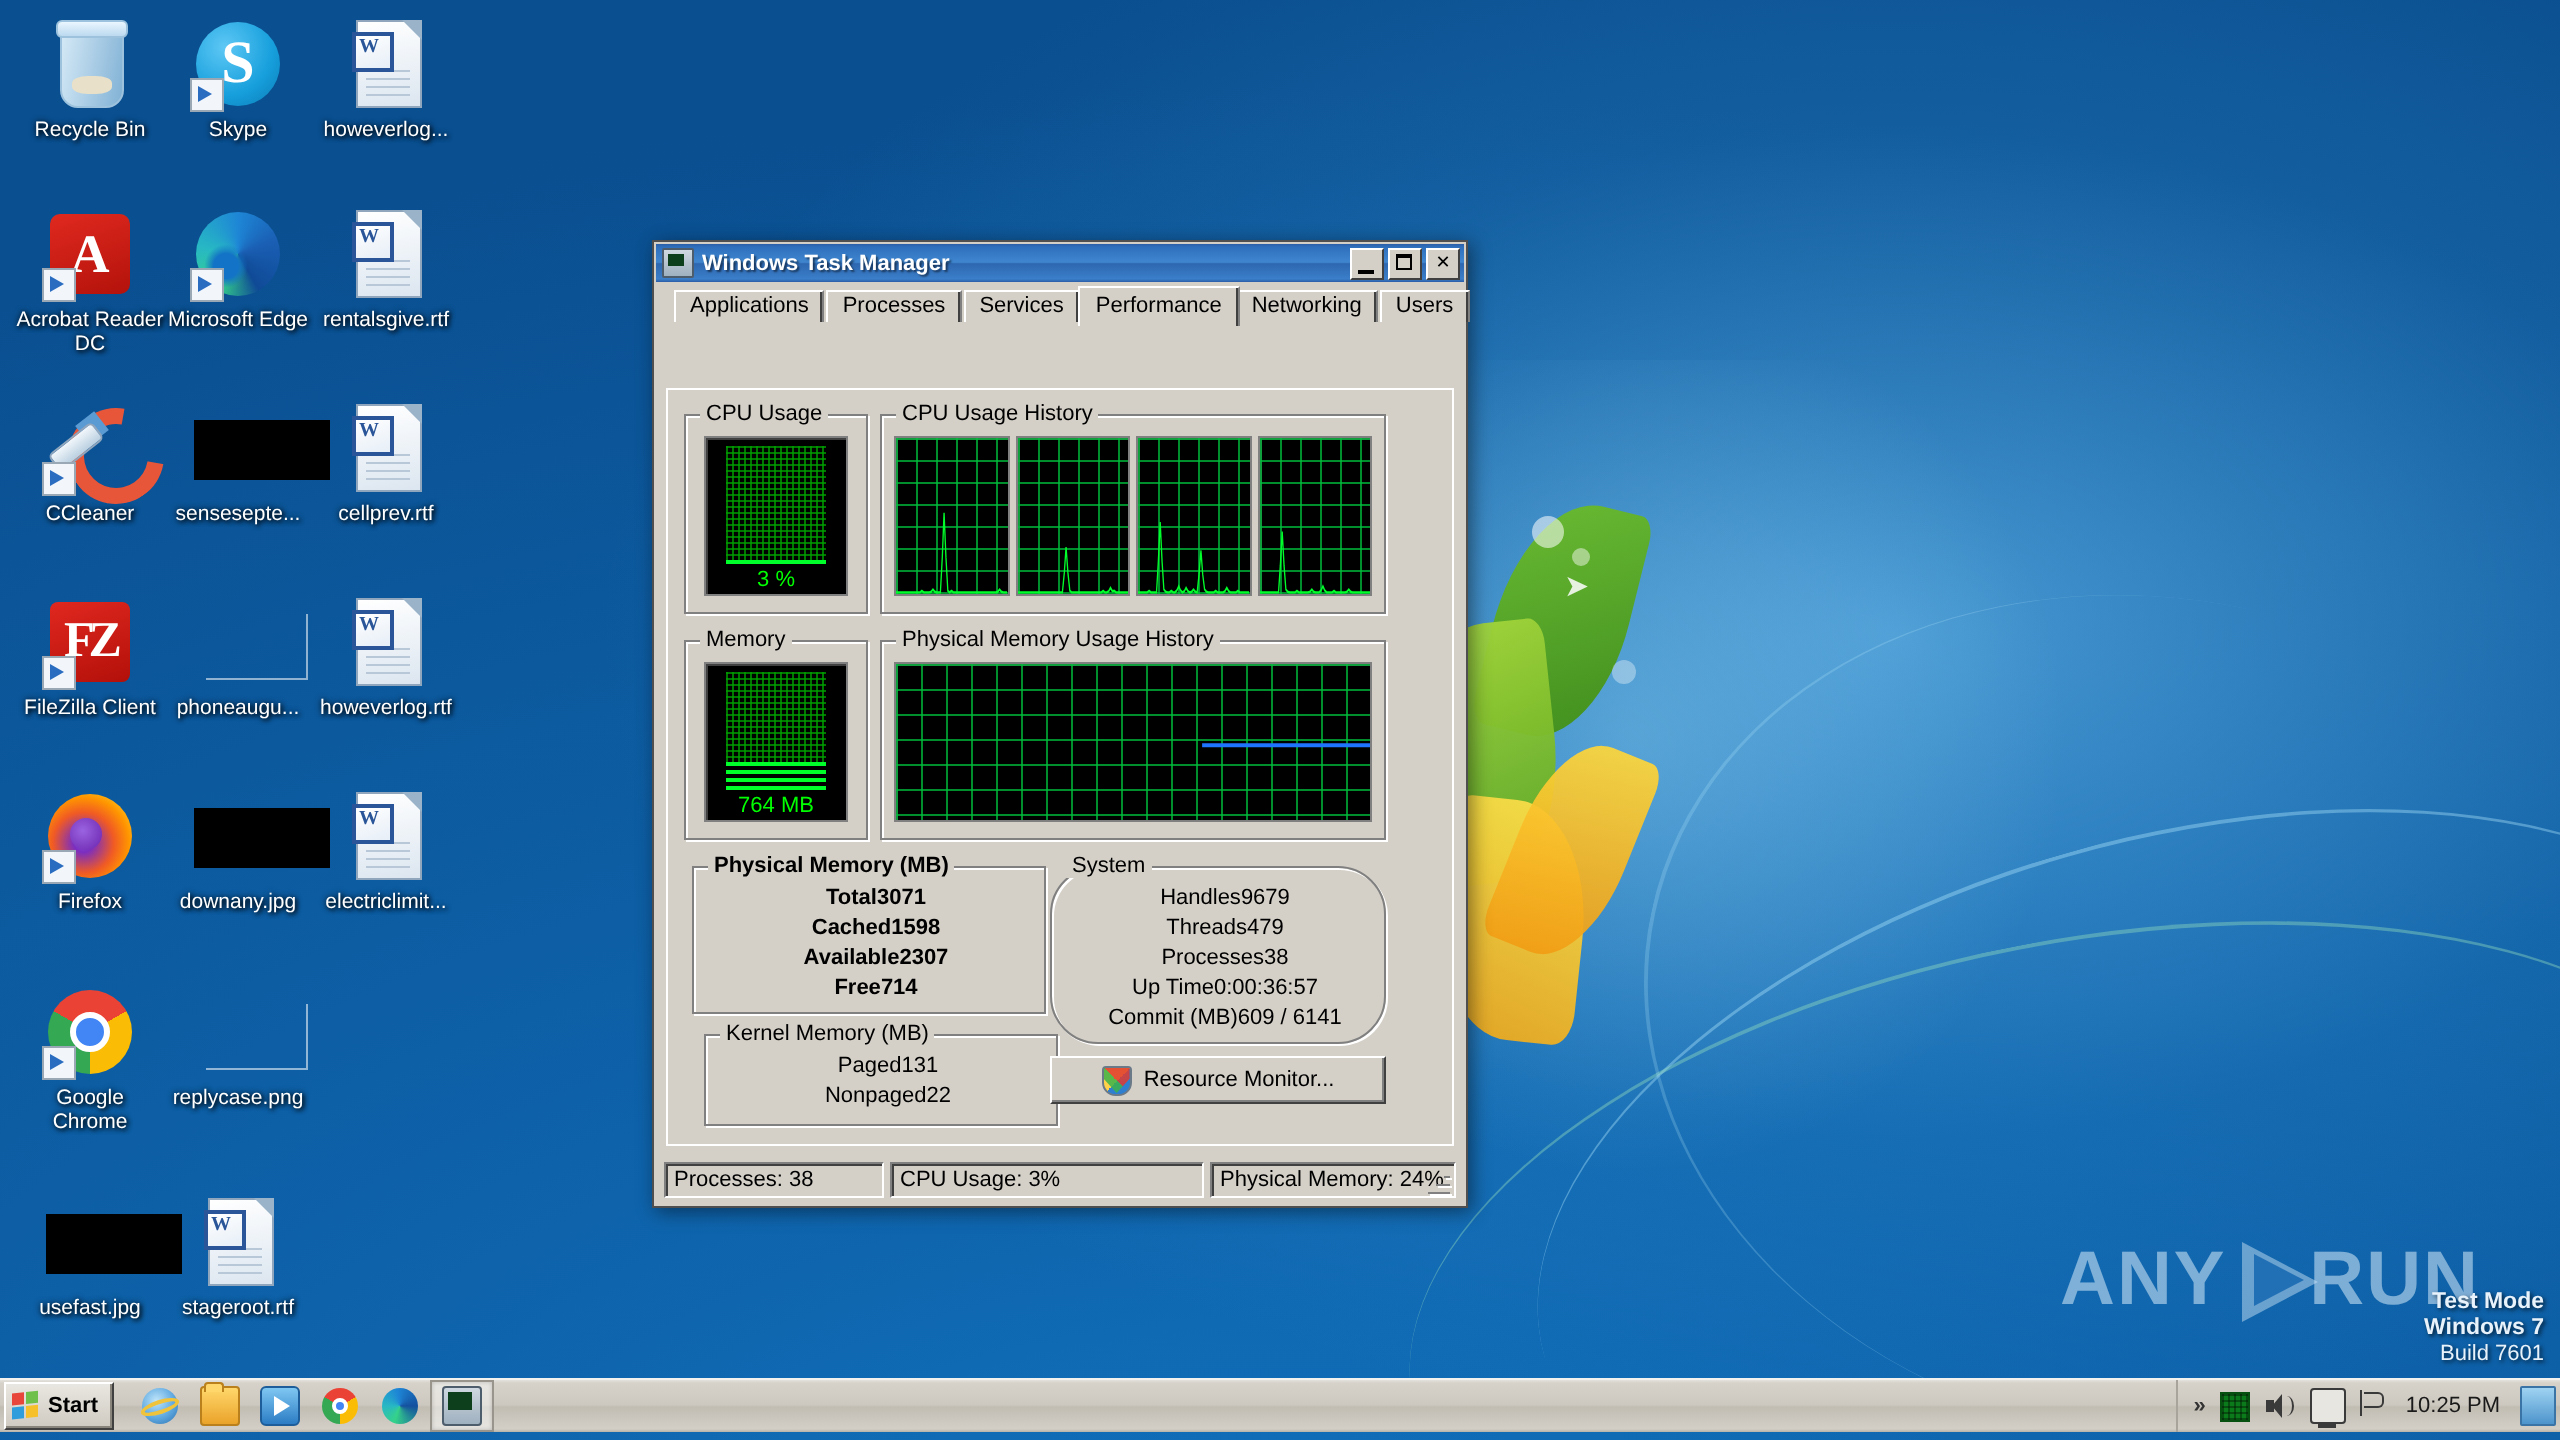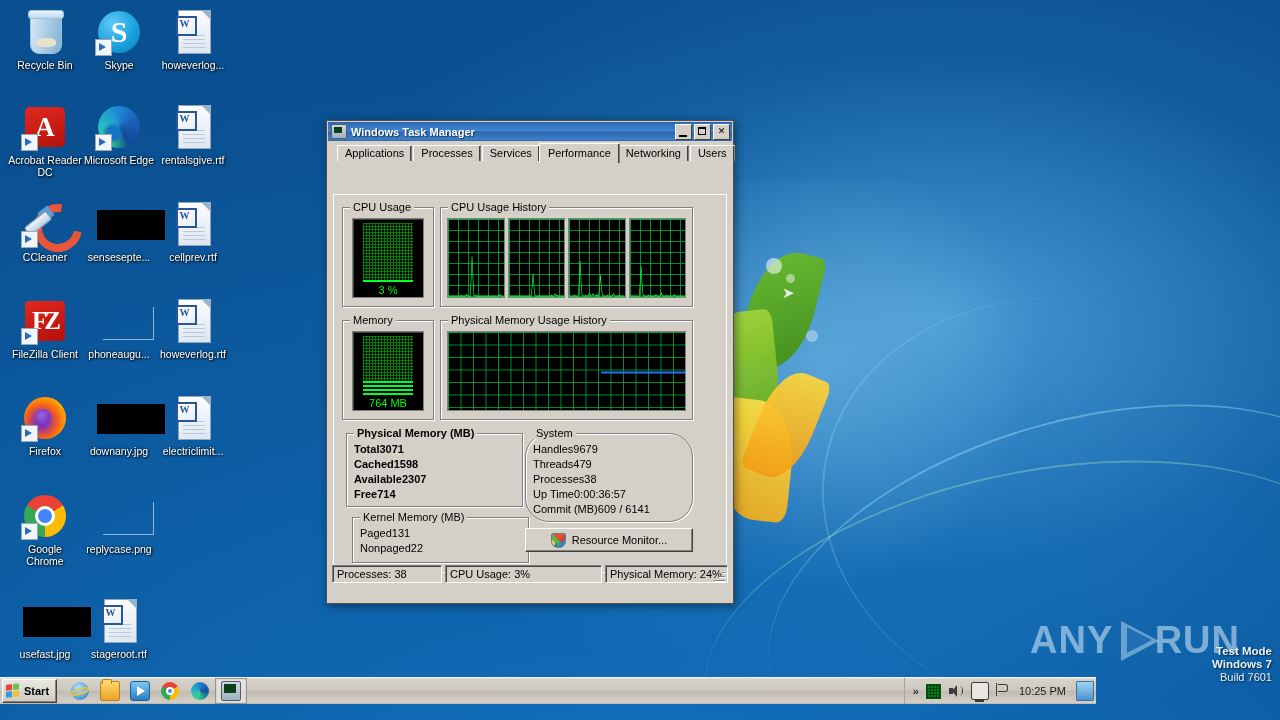--- a/index.html
+++ b/index.html
@@ -193,38 +193,38 @@
 
   .hist{position:absolute;background:#000;border:1px solid #808080;
     box-shadow:inset 1px 1px 0 #404040;overflow:hidden;}
   .hist .g{position:absolute;inset:0;
     background-image:linear-gradient(rgba(0,190,60,.75) 1px,transparent 1px),
                      linear-gradient(90deg,rgba(0,190,60,.75) 1px,transparent 1px);
     background-size:12.5px 12.5px;}
   .hist svg{position:absolute;inset:0;width:100%;height:100%;}
 
   .stats{position:absolute;font-size:11px;}
-  .srow{display:flex;justify-content:flex-start;height:15px;line-height:15px;padding:0 0 0 7px;}
+  .srow{display:flex;justify-content:center;height:15px;line-height:15px;padding:0 0 0 7px;}
   .srow .k{white-space:nowrap;}
   .srow .v{white-space:nowrap;}
 
   #btn-resmon{
     position:absolute;left:538px;top:0;height:22px;background:#d4d0c8;
     border:1px solid #fff;border-right-color:#404040;border-bottom-color:#404040;
     box-shadow:inset -1px -1px 0 #808080;
     display:flex;align-items:center;justify-content:center;gap:6px;font-size:11px;
   }
   #shield-ico{width:13px;height:13px;position:relative;flex:none;
     background:linear-gradient(135deg,#ffd24a 50%,#2f7fd0 50%);
     border-radius:2px 2px 45% 45%;border:1px solid #6b7a88;}
   #shield-ico:after{content:"";position:absolute;left:0;top:0;right:0;bottom:0;
     background:linear-gradient(45deg,#3cb34a 50%,#e03a2f 50%);opacity:.85;
     clip-path:polygon(0 0,100% 0,100% 45%,50% 100%,0 45%);}
 
-  #tm-statusbar{position:absolute;left:5px;right:5px;bottom:20px;height:18px;display:flex;gap:3px;}
+  #tm-statusbar{position:absolute;left:5px;right:5px;bottom:4px;height:18px;display:flex;gap:3px;}
   .sb-cell{height:18px;background:#d4d0c8;
     border:1px solid #808080;border-right-color:#fff;border-bottom-color:#fff;
     box-shadow:inset 1px 1px 0 #404040;
     font-size:11px;line-height:16px;padding-left:4px;box-sizing:border-box;position:relative;}
   #sb-grip{position:absolute;right:1px;bottom:0px;width:12px;height:12px;}
   #sb-grip i{position:absolute;right:0;background:#fff;box-shadow:-1px -1px 0 #808080;}
 
   
   #anyrun{position:absolute;left:1030px;top:612px;width:210px;height:56px;
     color:rgba(215,235,250,.55);font-size:38px;font-weight:bold;letter-spacing:1px;
@@ -232,21 +232,21 @@
   #anyrun .play{width:54px;height:44px;margin:0 2px;position:relative;}
   #anyrun .play:before{content:"";position:absolute;left:6px;top:3px;width:0;height:0;
     border-left:38px solid rgba(215,235,250,.45);border-top:20px solid transparent;border-bottom:20px solid transparent;}
   #anyrun .play:after{content:"";position:absolute;left:12px;top:9px;width:0;height:0;
     border-left:25px solid rgba(30,110,180,.95);border-top:13px solid transparent;border-bottom:13px solid transparent;}
   #testmode{position:absolute;right:8px;top:645px;width:140px;text-align:right;
     color:#e8f2fb;font-size:11px;line-height:13px;text-shadow:1px 1px 2px rgba(0,0,0,.7);}
   #testmode .b{font-weight:bold;font-size:11.5px;}
 
   
-  #taskbar{position:absolute;left:0;bottom:16px;width:1096px;height:26px;
+  #taskbar{position:absolute;left:0;bottom:4px;width:1280px;height:26px;
     background:linear-gradient(180deg,#e4e2dc 0%,#d6d2ca 6%,#cdc8bf 48%,#c2bdb3 52%,#d3cfc7 94%,#b8b2a8 100%);
     border-top:1px solid #f4f2ee;display:flex;align-items:center;}
   #start-btn{height:22px;margin-left:2px;padding:0 7px 0 3px;display:flex;align-items:center;gap:3px;
     background:linear-gradient(180deg,#e9e7e1,#cfcac1);
     border:1px solid #fff;border-right-color:#404040;border-bottom-color:#404040;
     box-shadow:inset -1px -1px 0 #8a857c;font-size:11px;font-weight:bold;}
   #start-flag{width:15px;height:14px;position:relative;flex:none;transform:skewY(-6deg);}
   #start-flag i{position:absolute;width:6px;height:6px;}
   #start-flag .q1{left:0;top:0;background:#e8463b;}
   #start-flag .q2{left:7px;top:0;background:#6ec04a;}

